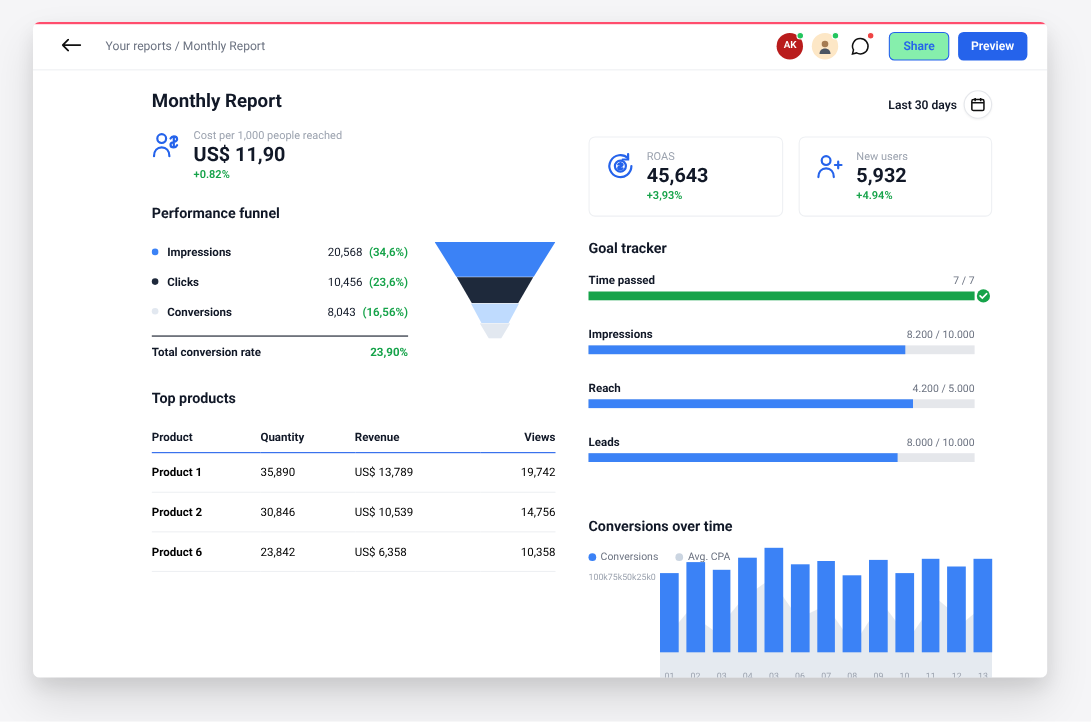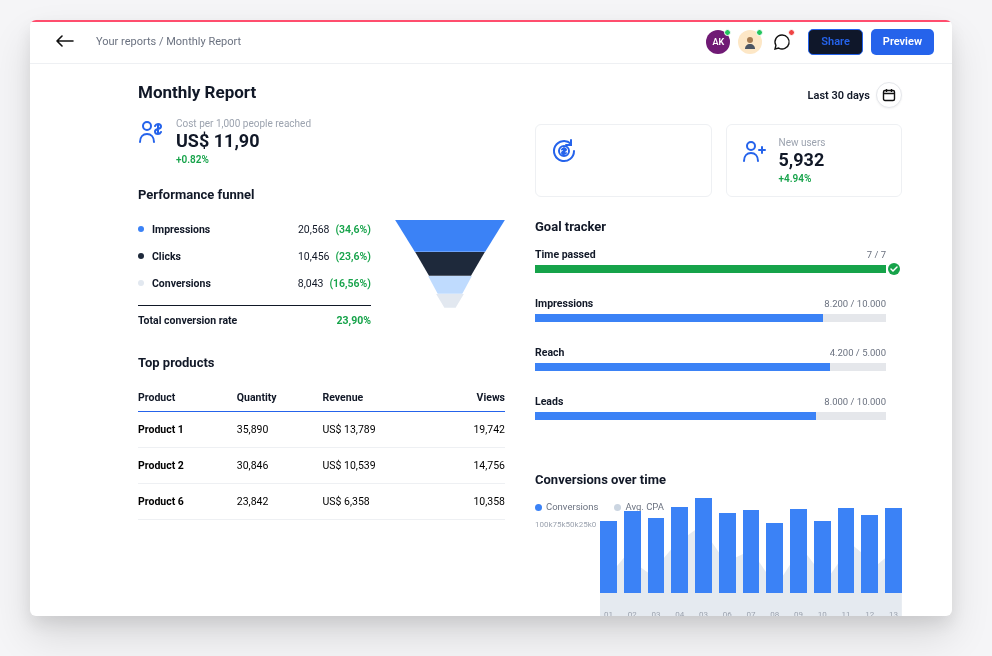--- a/index.html
+++ b/index.html
@@ -12,28 +12,28 @@
     height: 596px;
     position: relative;
   }
   .win::before{content:"";position:absolute;top:0;left:0;right:0;height:2px;background:#ff4d6d;}
   
   .topbar { display:flex; align-items:center; height:44px; padding:0 18px; border-bottom:1px solid #eef0f3; }
   .back-arrow { font-size:16px; color:#111; padding:4px 8px; cursor:pointer;}
   .breadcrumb { margin-left:14px; font-size:11px; color:#6b7280; }
   .spacer{flex:1;}
   .avatar {width:24px;height:24px;border-radius:50%;display:flex;align-items:center;justify-content:center;font-size:9px;font-weight:600;position:relative;margin-right:8px;}
-  .avatar.ak{background:#701a75;color:#fff;}
+  .avatar.ak{background:#b91c1c;color:#fff;}
   .avatar.photo{background:#fde7c6;}
   .chat-ico{width:24px;height:24px;border-radius:50%;display:flex;align-items:center;justify-content:center;position:relative;margin-right:14px;}
   .dot{position:absolute;top:-1px;right:-1px;width:7px;height:7px;border-radius:50%;border:1.5px solid #fff;}
   .dot.green{background:#22c55e;}
   .dot.red{background:#ef4444;}
   .btn{font-size:11px;font-weight:600;height:26px;padding:0 12px;border-radius:5px;border:none;cursor:pointer;}
-  .btn.outline{border:1px solid #2563eb;color:#2563eb;background:#0f172a;margin-right:8px;}
+  .btn.outline{border:1px solid #2563eb;color:#2563eb;background:#86efac;margin-right:8px;}
   .btn.primary{background:#2563eb;color:#fff;}
   
   .body{display:flex;gap:30px;padding:18px 50px 20px 108px;height:552px;}
   .col{flex:1;display:flex;flex-direction:column;min-width:0;}
   .title-row{display:flex;align-items:center;margin-bottom:16px;}
   .title{font-size:17px;font-weight:700;color:#111827;}
   .date-chip{font-size:11px;font-weight:600;color:#111827;margin-right:6px;}
   .cal-ico{width:26px;height:26px;border-radius:50%;display:flex;align-items:center;justify-content:center;border:1px solid #e5e7eb;background:#fff;box-shadow:0 1px 2px rgba(0,0,0,0.05);}
   
   .kpi-row{display:flex;gap:14px;margin-bottom:22px;}
@@ -236,20 +236,25 @@
       <div class="kpi-row">
         <div class="kpi boxed">
           <div class="kpi-icon">
             <svg width="28" height="28" viewBox="0 0 28 28" stroke="#2563eb" fill="none" stroke-width="2" stroke-linecap="round">
                 <path d="M24 14a10 10 0 1 1-3-7.1"></path>
                 <path d="M21 3v5h-5"></path>
                 <circle cx="14" cy="14" r="5"></circle>
                 <path d="M14 11v6M12 12.5c0 0 .5-1 2-1s2 .7 2 1.5-1 1-2 1.2-2 .5-2 1.5.8 1.3 2 1.3 2-1 2-1"></path>
               </svg>
           </div>
+          <div>
+            <div class="kpi-label">ROAS</div>
+            <div class="kpi-value">45,643</div>
+            <div class="kpi-delta">+3,93%</div>
+          </div>
         </div>
         <div class="kpi boxed">
           <div class="kpi-icon">
             <svg width="28" height="28" viewBox="0 0 28 28" stroke="#2563eb" fill="none" stroke-width="2" stroke-linecap="round">
                 <circle cx="10" cy="9" r="4"></circle>
                 <path d="M3 24c0-5 3-8 7-8s7 3 7 8"></path>
                 <path d="M21 10v6M18 13h6"></path>
               </svg>
           </div>
           <div>

